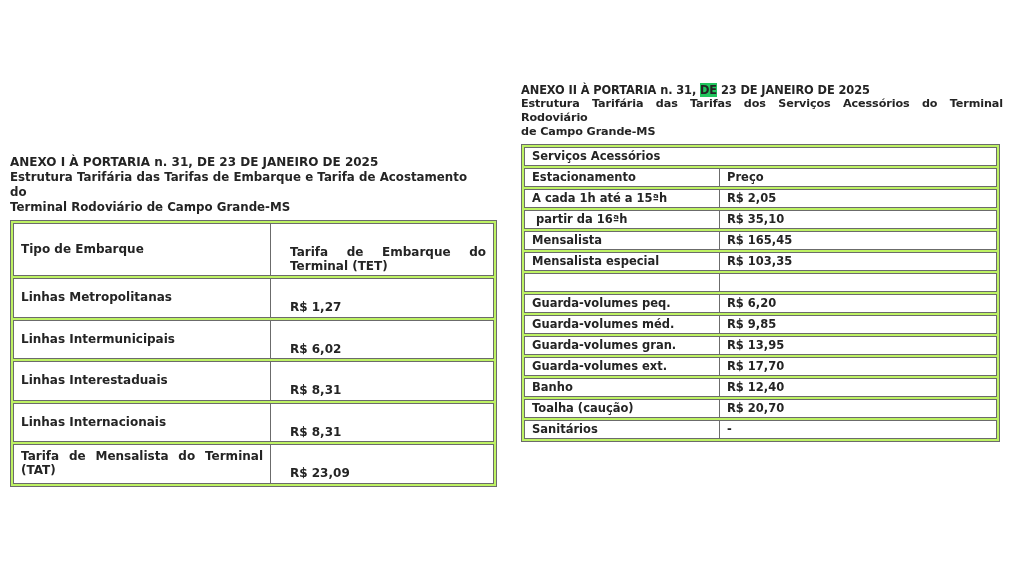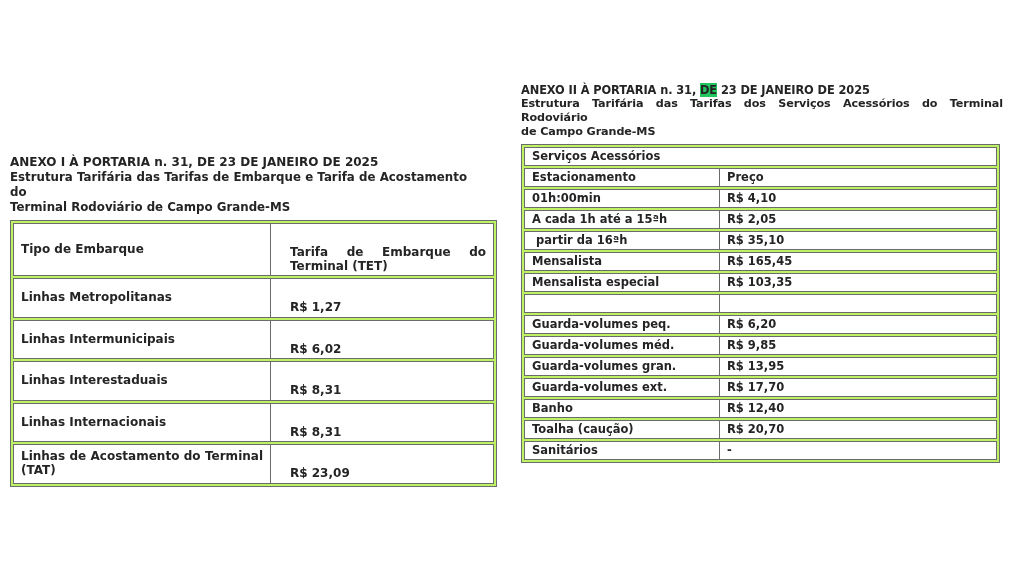--- a/index.html
+++ b/index.html
@@ -85,44 +85,40 @@
         </div>
         <div class="trow">
           <div class="tcell c1">Linhas Interestaduais</div>
           <div class="tcell c2">R$ 8,31</div>
         </div>
         <div class="trow">
           <div class="tcell c1">Linhas Internacionais</div>
           <div class="tcell c2">R$ 8,31</div>
         </div>
         <div class="trow">
-          <div class="tcell c1">Linhas de Acostamento do Terminal (TAT)</div>
+          <div class="tcell c1">Tarifa de Mensalista do Terminal (TAT)</div>
           <div class="tcell c2">R$ 23,09</div>
         </div>
       </div>
   </section>
 
   <section class="block block-right">
     <div class="title"><span>ANEXO II À PORTARIA n. 31, </span><span class="hl">DE</span><span> 23 DE JANEIRO DE 2025</span></div>
     <p class="subtitle">
       <span class="jline">Estrutura Tarifária das Tarifas dos Serviços Acessórios do Terminal Rodoviário</span>
       <span class="jline last">de Campo Grande-MS</span>
     </p>
     <div class="ttable rt">
       <div class="trow merged">
         <div class="tcell">Serviços Acessórios</div>
       </div>
       <div class="trow">
         <div class="tcell c1">Estacionamento</div>
         <div class="tcell c2">Preço</div>
       </div>
-    <div class="trow">
-          <div class="tcell c1">01h:00min</div>
-          <div class="tcell c2">R$ 4,10</div>
-        </div>
         <div class="trow">
           <div class="tcell c1">A cada 1h até a 15ªh</div>
           <div class="tcell c2">R$ 2,05</div>
         </div>
         <div class="trow">
           <div class="tcell c1">&nbsp;partir da 16ªh</div>
           <div class="tcell c2">R$ 35,10</div>
         </div>
         <div class="trow">
           <div class="tcell c1">Mensalista</div>

